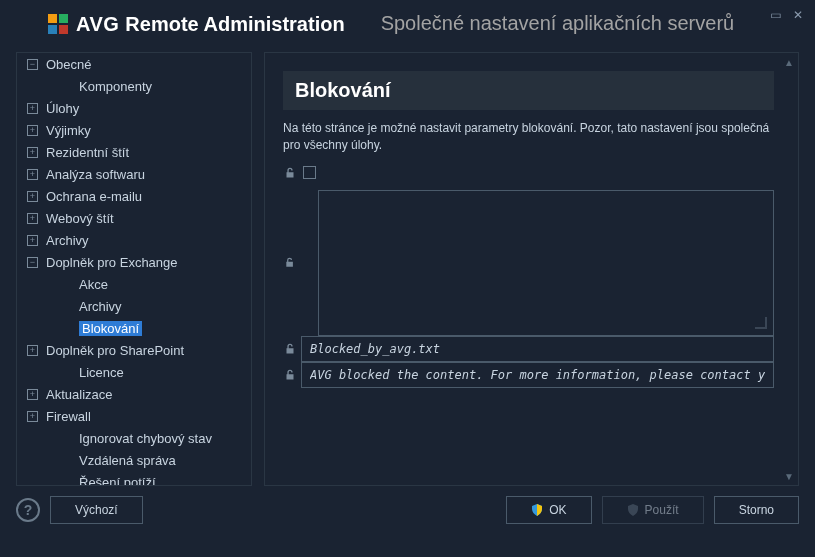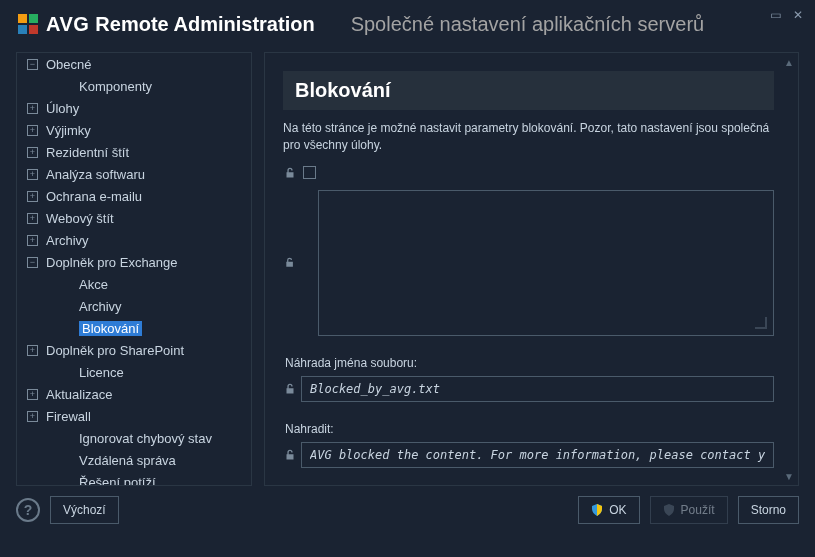--- a/index.html
+++ b/index.html
@@ -1,17 +1,17 @@
 <!DOCTYPE html>
 <html><head>
 <meta charset="utf-8">
 <style>
 * { box-sizing: border-box; margin: 0; padding: 0; }
 body { width: 815px; height: 557px; font-family: "Segoe UI", Arial, sans-serif; background: #1a2332; color: #c8d4e0; overflow: hidden; }
-.header { display: flex; align-items: flex-end; padding: 12px 16px 8px; }
+.header { display: flex; align-items: flex-start; padding: 12px 16px 8px; margin-left: 30px; }
 .logo { display: flex; align-items: center; gap: 6px; margin-right: 16px; }
 .logo-text { color: #fff; font-weight: bold; font-size: 20px; letter-spacing: 0.5px; }
 .logo-sub { color: #fff; font-size: 20px; font-weight: 700; }
 .header-title { color: #a3a3a3; font-size: 20px; font-weight: 500; margin-left: 20px; }
 .win-btns { position: absolute; top: 6px; right: 8px; display: flex; gap: 4px; }
 .win-btn { width: 18px; height: 18px; display: flex; align-items: center; justify-content: center; cursor: pointer; font-size: 12px; color: #8a9aad; }
 .body-wrap { display: flex; padding: 8px 16px 0; gap: 12px; height: 442px; }
 .sidebar { width: 236px; height: 100%; border: 1px solid #2a3644; overflow-y: auto; background: #1a2332; }
 .tree-item { display: flex; align-items: center; padding: 3.5px 10px; cursor: pointer; font-size: 13px; color: #c8d4e0; }
 .ind { margin-left: 52px; }
@@ -27,21 +27,21 @@
 .txtarea { width: 484px; height: 146px; border: 1px solid #4a5a6a; background: transparent; margin-left: 18px; position: relative; }
 .txtarea::after { content: ""; display: block; position: absolute; bottom: 6px; right: 6px; width: 10px; height: 10px; border-right: 2px solid #5a6a7a; border-bottom: 2px solid #5a6a7a; opacity: 0.5; }
 .lbl { font-size: 12px; margin: 20px 0 6px 2px; }
 .inrow { display: flex; align-items: center; gap: 4px; }
 .txtin { flex: 1; border: 1px solid #4a5a6a; background: transparent; padding: 5px 8px; font-size: 12px; color: #c8d4e0; font-family: "Consolas", monospace; width: 484px; font-style: italic; }
 .scroll { position: absolute; right: 2px; top: 2px; bottom: 2px; width: 14px; display: flex; flex-direction: column; }
 .sc-tr { flex: 1; }
 .sc-ar { height: 14px; display: flex; align-items: center; justify-content: center; color: #5a6a7a; font-size: 10px; }
 .footer { display: flex; align-items: center; padding: 10px 16px; gap: 10px; }
 .help { width: 24px; height: 24px; border: 2px solid #6a7a8a; border-radius: 50%; display: flex; align-items: center; justify-content: center; color: #6a7a8a; font-weight: bold; font-size: 14px; cursor: pointer; }
-.btn { border: 1px solid #4a5a6a; background: transparent; color: #c8d4e0; padding: 6px 12px; font-size: 12px; cursor: pointer; display: flex; align-items: center; gap: 6px; }
+.btn { border: 1px solid #4a5a6a; background: transparent; color: #c8d4e0; padding: 6px 24px; font-size: 12px; cursor: pointer; display: flex; align-items: center; gap: 6px; }
 .btn.dis { opacity: 0.5; cursor: not-allowed; }
 .spacer { flex: 1; }
 .shield { width: 12px; height: 12px; display: inline-block; }
 </style>
 </head>
 <body>
 
 <div class="win-btns">
   <div class="win-btn">▭</div>
   <div class="win-btn">✕</div>
@@ -158,31 +158,29 @@
 
       <div class="inrow">
         <span class="lck">
           <svg viewBox="0 0 16 16">
               <path d="M5 7V5a3 3 0 116 0h-1.5a1.5 1.5 0 10-3 0v2H12v6H4V7h1z" fill="#7a8a9a"></path>
             </svg>
         </span>
         <div class="txtarea"></div>
       </div>
 
-      <div class="lbl">Náhrada jména souboru:</div>
       <div class="inrow">
         <span class="lck">
           <svg viewBox="0 0 16 16">
               <path d="M5 7V5a3 3 0 116 0h-1.5a1.5 1.5 0 10-3 0v2H12v6H4V7h1z" fill="#7a8a9a"></path>
             </svg>
         </span>
         <input class="txtin" value="Blocked_by_avg.txt" style="">
       </div>
 
-      <div class="lbl">Nahradit:</div>
       <div class="inrow">
         <span class="lck">
           <svg viewBox="0 0 16 16">
               <path d="M5 7V5a3 3 0 116 0h-1.5a1.5 1.5 0 10-3 0v2H12v6H4V7h1z" fill="#7a8a9a"></path>
             </svg>
         </span>
         <input class="txtin" value="AVG blocked the content. For more information, please contact your system a" style="">
       </div>
     </div>
   </div>

